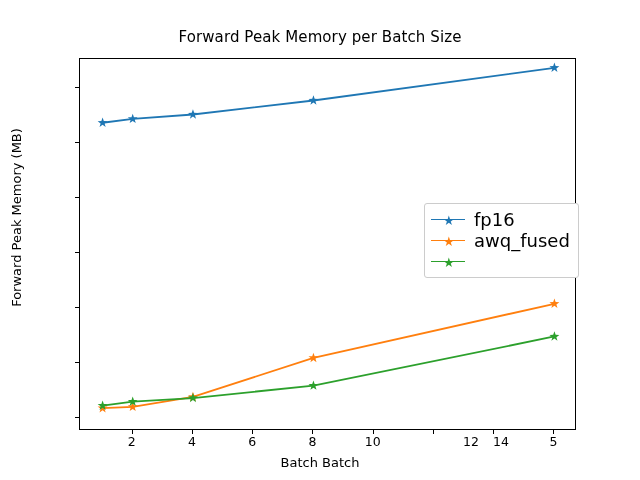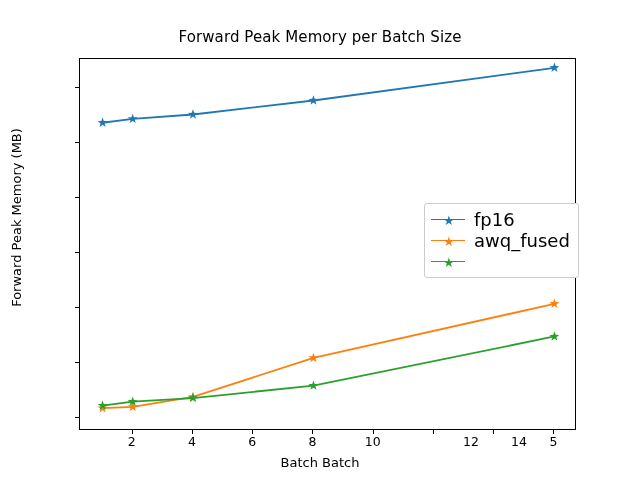--- a/index.html
+++ b/index.html
@@ -44,21 +44,21 @@
   <div id="xlabel">Batch Batch</div>
 
   <div id="ytick-labels"></div>
   <div id="xtick-labels">
       <div class="xtick-label" style="left: 131.712px;">2</div>
       <div class="xtick-label" style="left: 191.955px;">4</div>
       <div class="xtick-label" style="left: 252.197px;">6</div>
       <div class="xtick-label" style="left: 312.439px;">8</div>
       <div class="xtick-label" style="left: 372.682px;">10</div>
       <div class="xtick-label" style="left: 432.924px; margin-left: 38px;">12</div>
-      <div class="xtick-label" style="left: 519px;">14</div>
+      <div class="xtick-label" style="left: 501px;">14</div>
       <div class="xtick-label" style="left: 553.409px;">5</div>
     </div>
   <div id="tick-marks">
       <div class="ytick-mark" style="top: 416.812px;"></div>
       <div class="ytick-mark" style="top: 361.864px;"></div>
       <div class="ytick-mark" style="top: 306.916px;"></div>
       <div class="ytick-mark" style="top: 251.968px;"></div>
       <div class="ytick-mark" style="top: 197.019px;"></div>
       <div class="ytick-mark" style="top: 142.071px;"></div>
       <div class="ytick-mark" style="top: 87.1226px;"></div>

